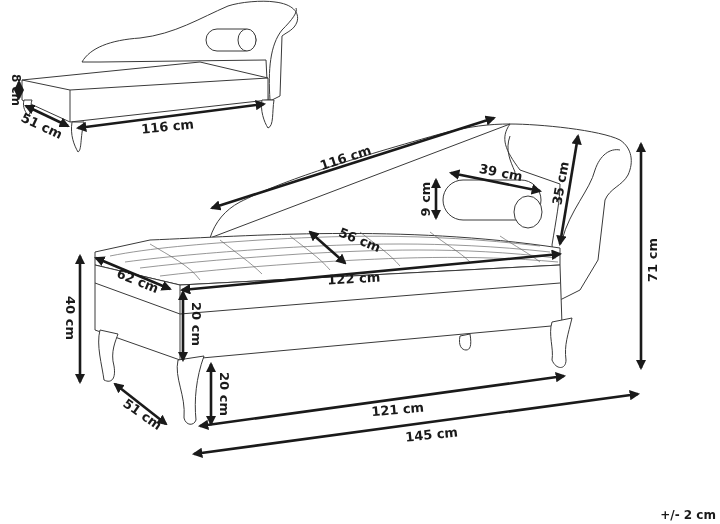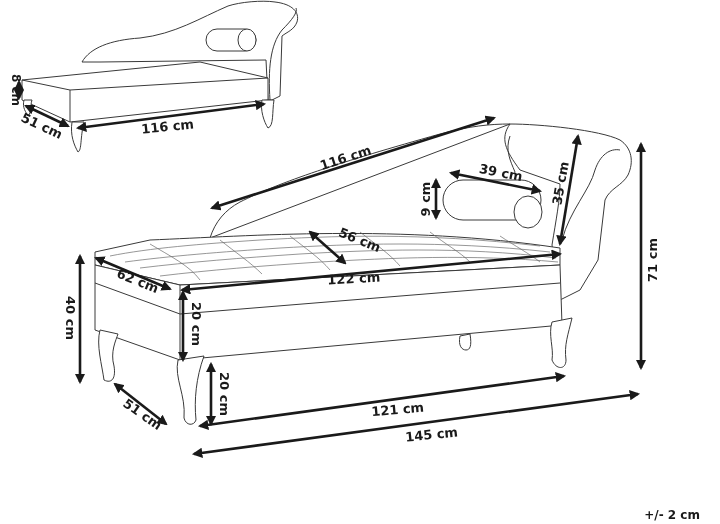--- a/index.html
+++ b/index.html
@@ -4,21 +4,21 @@
 <style>
   html, body { margin: 0; padding: 0; background: #ffffff; }
   body { width: 720px; height: 524px; position: relative; overflow: hidden; font-family: "DejaVu Sans", sans-serif; }
   svg { position: absolute; left: 0; top: 0; }
   .lbl { font-family: "DejaVu Sans", sans-serif; font-weight: bold; font-size: 13px; fill: #1a1a1a; }
   .lbl-sm { font-family: "DejaVu Sans", sans-serif; font-weight: bold; font-size: 12px; fill: #1a1a1a; }
   .outline { fill: #ffffff; stroke: #3a3a3a; stroke-width: 1; }
   .line { fill: none; stroke: #3a3a3a; stroke-width: 1; }
   .tuft { fill: none; stroke: #6a6a6a; stroke-width: 0.7; }
   .dim { stroke: #1a1a1a; stroke-width: 2.6; fill: none; }
-  #tolerance { position: absolute; right: 20px; bottom: 2px; font-weight: bold; font-size: 12px; color: #1a1a1a; }
+  #tolerance { position: absolute; right: 4px; bottom: 2px; font-weight: bold; font-size: 12px; color: #1a1a1a; }
 </style>
 </head>
 <body>
 
 <svg width="720" height="524" viewBox="0 0 720 524">
   <defs>
     <marker id="ah" viewBox="0 0 10 10" refX="8" refY="5" markerWidth="4" markerHeight="4" orient="auto-start-reverse">
       <path d="M0,0 L10,5 L0,10 z" fill="#1a1a1a"></path>
     </marker>
   </defs>

